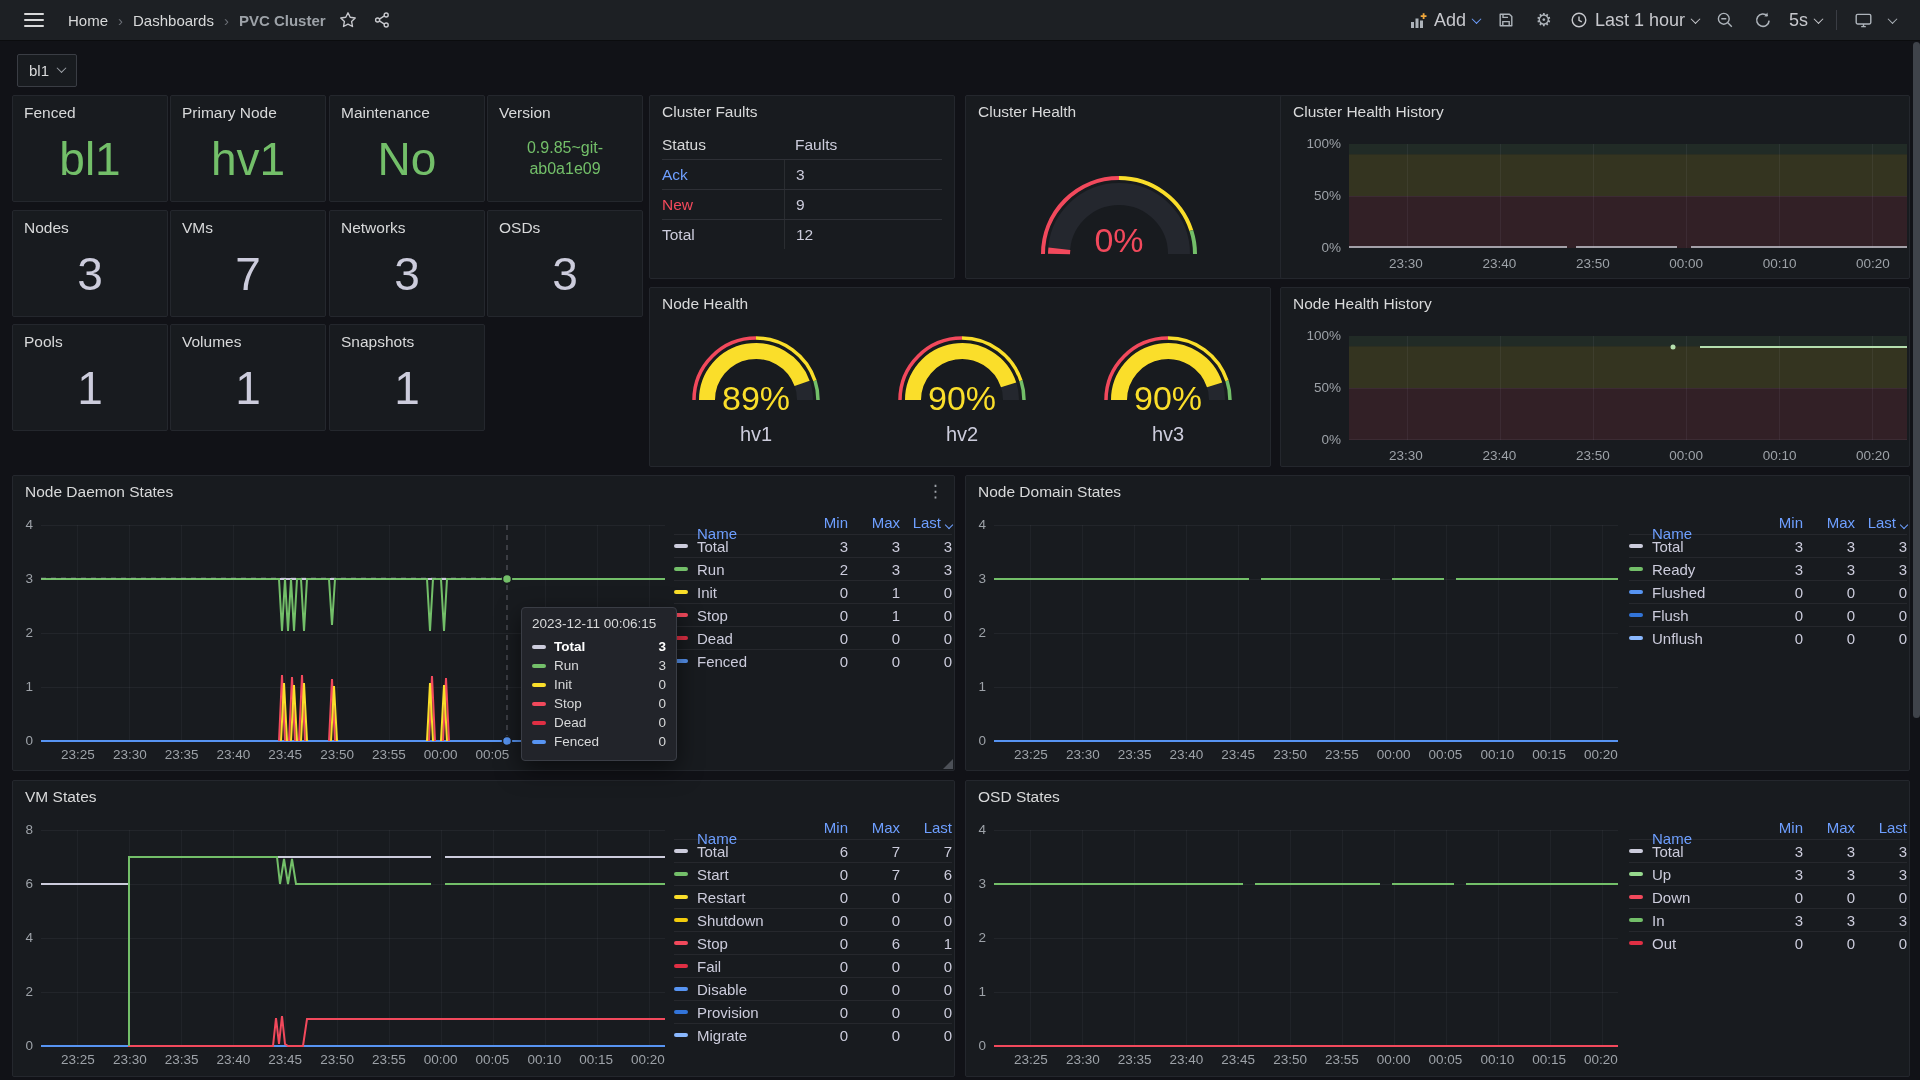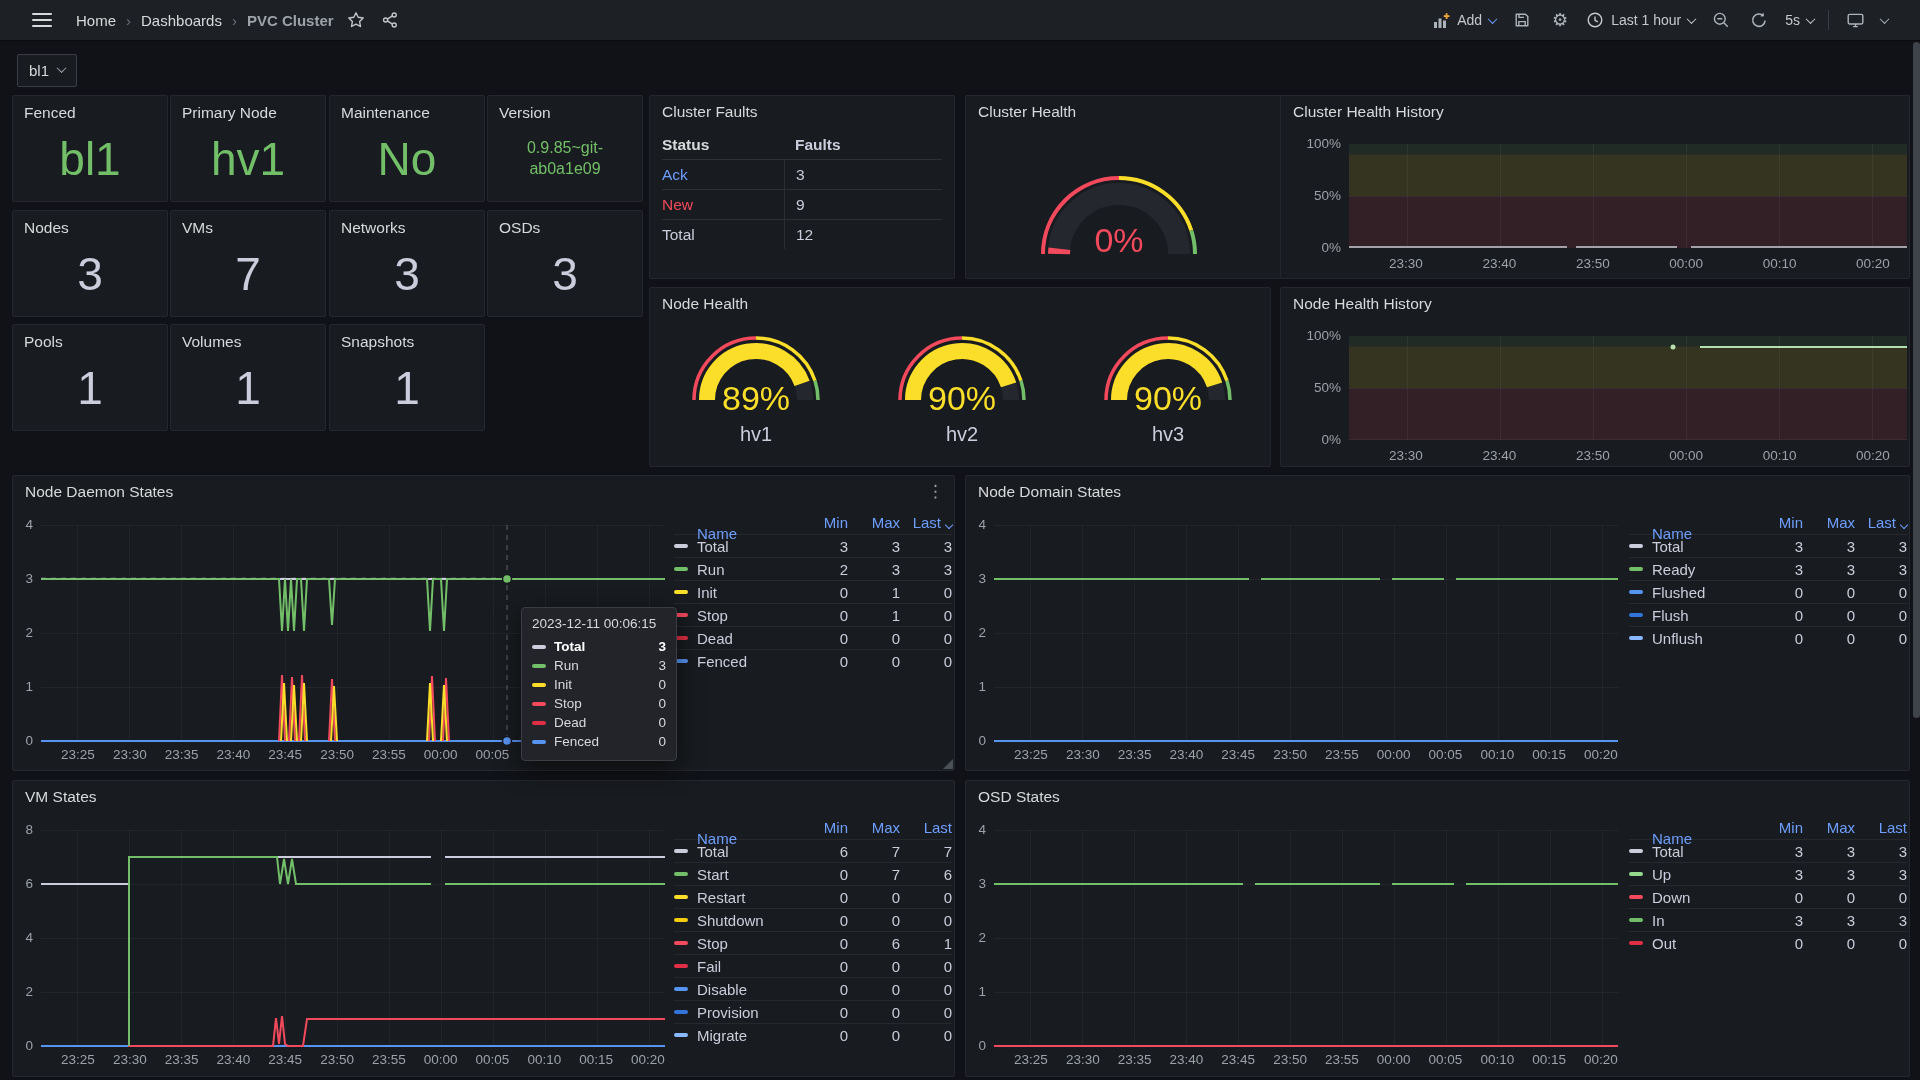--- a/index.html
+++ b/index.html
@@ -2,32 +2,32 @@
 <html><head>
 <meta charset="utf-8">
 <style>
   * { margin:0; padding:0; box-sizing:border-box; }
   html,body { width:1920px; height:1080px; background:#111217; overflow:hidden;
               font-family:"Liberation Sans", sans-serif; color:#ccccdc; }
   #page { position:relative; width:1920px; height:1080px; }
 
   
   .topnav { position:absolute; top:0; left:0; width:1920px; height:41px; background:#1d2024;
-            border-bottom:1px solid #0b0c0e; display:flex; align-items:center; padding:0 32px; z-index:20; }
+            border-bottom:1px solid #0b0c0e; display:flex; align-items:center; padding:0 24px; z-index:20; }
   .nav-left { display:flex; align-items:center; gap:10px; }
   .hamburger { width:20px; height:14px; display:flex; flex-direction:column; justify-content:space-between; margin-right:14px; cursor:pointer; }
   .hamburger span { display:block; height:2px; background:#d8d9da; border-radius:1px; }
   .crumb { font-size:15px; color:#d8d9da; cursor:pointer; }
   .crumb.current { color:#9da2a8;font-weight:bold; }
   .crumb-sep { color:#6b6f76; font-size:15px; }
   .nav-icon { display:inline-flex; align-items:center; justify-content:center; width:24px; height:24px; color:#adb3ba; cursor:pointer; }
   .nav-right { margin-left:auto; display:flex; align-items:center; gap:14px; }
   .nav-group { display:flex; align-items:center; gap:7px; cursor:pointer; }
   .blue { color:#6e9fff; }
-  .nav-text { font-size:14px; color:#c7c8cd; }
+  .nav-text { font-size:18px; color:#c7c8cd; }
   .chev { width:7px; height:7px; border-right:1.7px solid currentColor; border-bottom:1.7px solid currentColor;
           transform:rotate(45deg) translate(-1px,-1px); display:inline-block; }
   .nav-divider { width:1px; height:20px; background:#3a3d44; }
   .gear-glyph { font-size:18px; color:#adb3ba; line-height:1; }
 
   
   .var-box { position:absolute; left:17px; top:54px; height:33px; background:#181b1f; border:1px solid #3a3d44;
              border-radius:2px; display:flex; align-items:center; gap:9px; padding:0 11px; font-size:15px; color:#d8d9da; cursor:pointer; }
   .var-box .chev { color:#9da2a8; margin-top:-3px; }
 
@@ -37,21 +37,21 @@
   .panel-menu { position:absolute; top:5px; right:9px; font-size:17px; color:#9da2a8; cursor:pointer; letter-spacing:1px; }
 
   
   .stat-label { position:absolute; top:8px; left:11px; font-size:15.5px; color:#d8d9da; }
   .stat-value { position:absolute; left:0; right:0; top:26px; bottom:6px; display:flex; align-items:center; justify-content:center;
                 font-size:46px; font-weight:500; }
   .stat-value.small { font-size:16px; line-height:1.3; text-align:center; padding:0 14px; word-break:break-word; font-weight:500; }
 
   
   .faults-table { position:absolute; left:12px; right:12px; top:34px; font-size:15.5px; }
-  .ft-header { display:flex; align-items:center; height:29px; font-weight:700; color:#d8d9da; }
+  .ft-header { display:flex; align-items:center; height:29px; font-weight:400; color:#d8d9da; }
   .ft-row { display:flex; align-items:center; height:30px; border-top:1px solid rgba(204,204,220,.12); }
   .ft-col1 { width:122px; }
   .ft-col2 { flex:1; padding-left:11px; color:#ccccdc; }
   .ft-row .ft-col2 { border-left:1px solid rgba(204,204,220,.10); height:100%; display:flex; align-items:center; }
 
   
   .ylabels { position:absolute; display:flex; flex-direction:column; justify-content:space-between; text-align:right;
              font-size:13.5px; color:#9da2a8; }
   .ylabels span { height:16px; line-height:16px; display:block; }
   .xlabels { position:absolute; display:flex; justify-content:space-between; font-size:13.5px; color:#9da2a8; }

